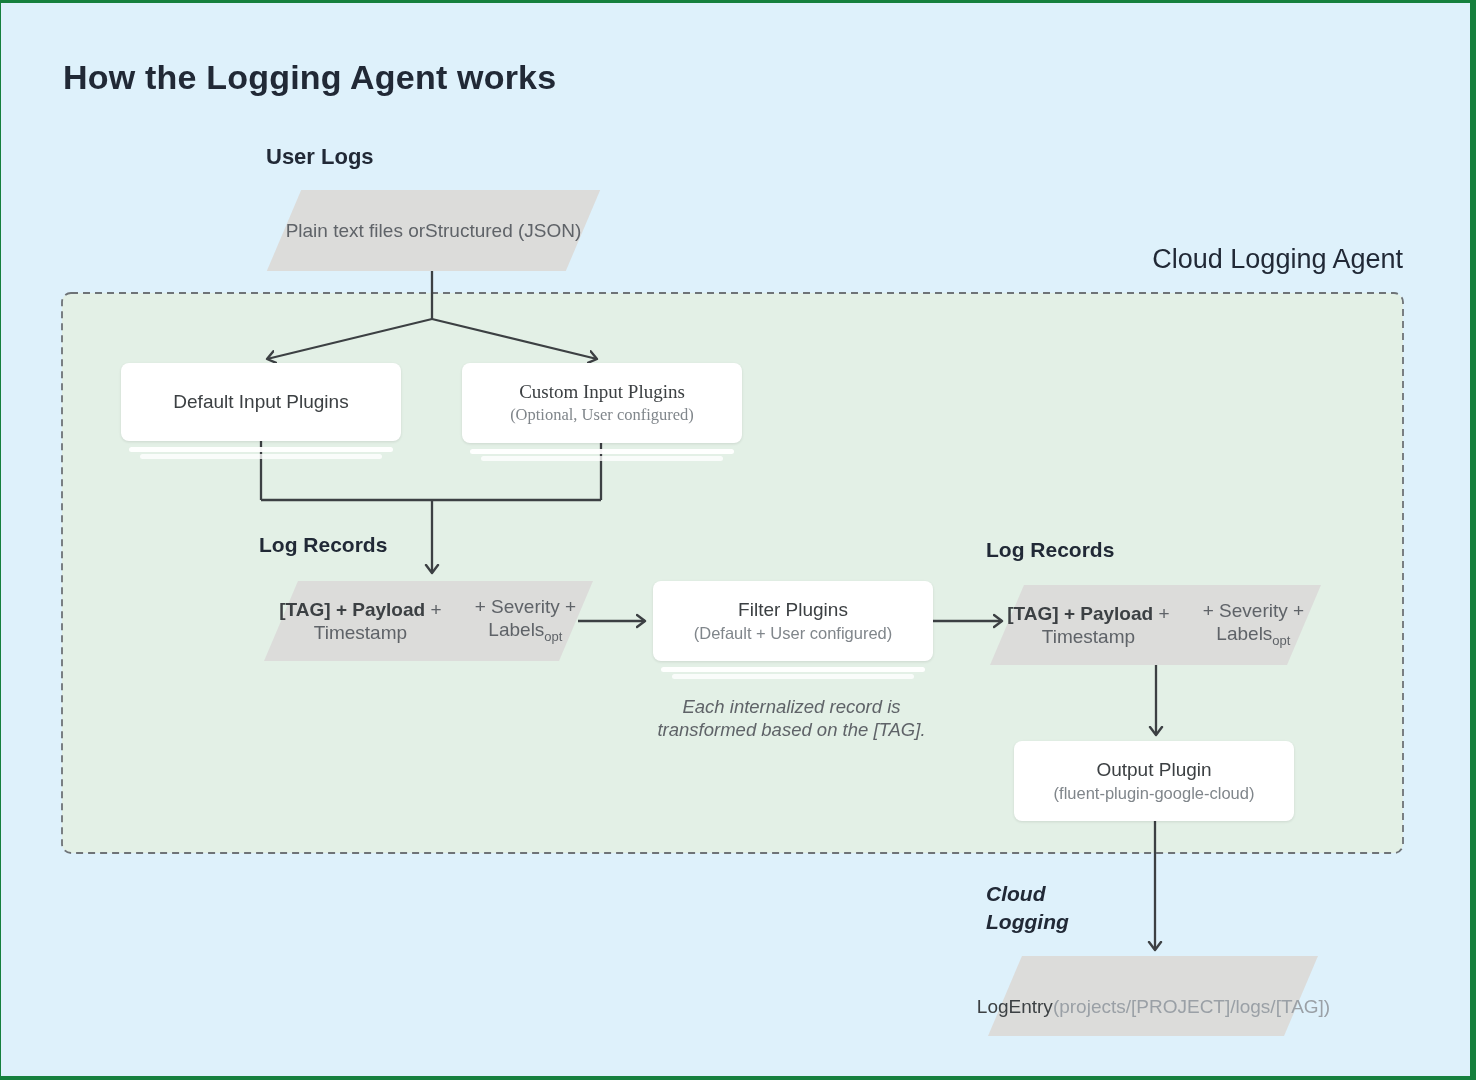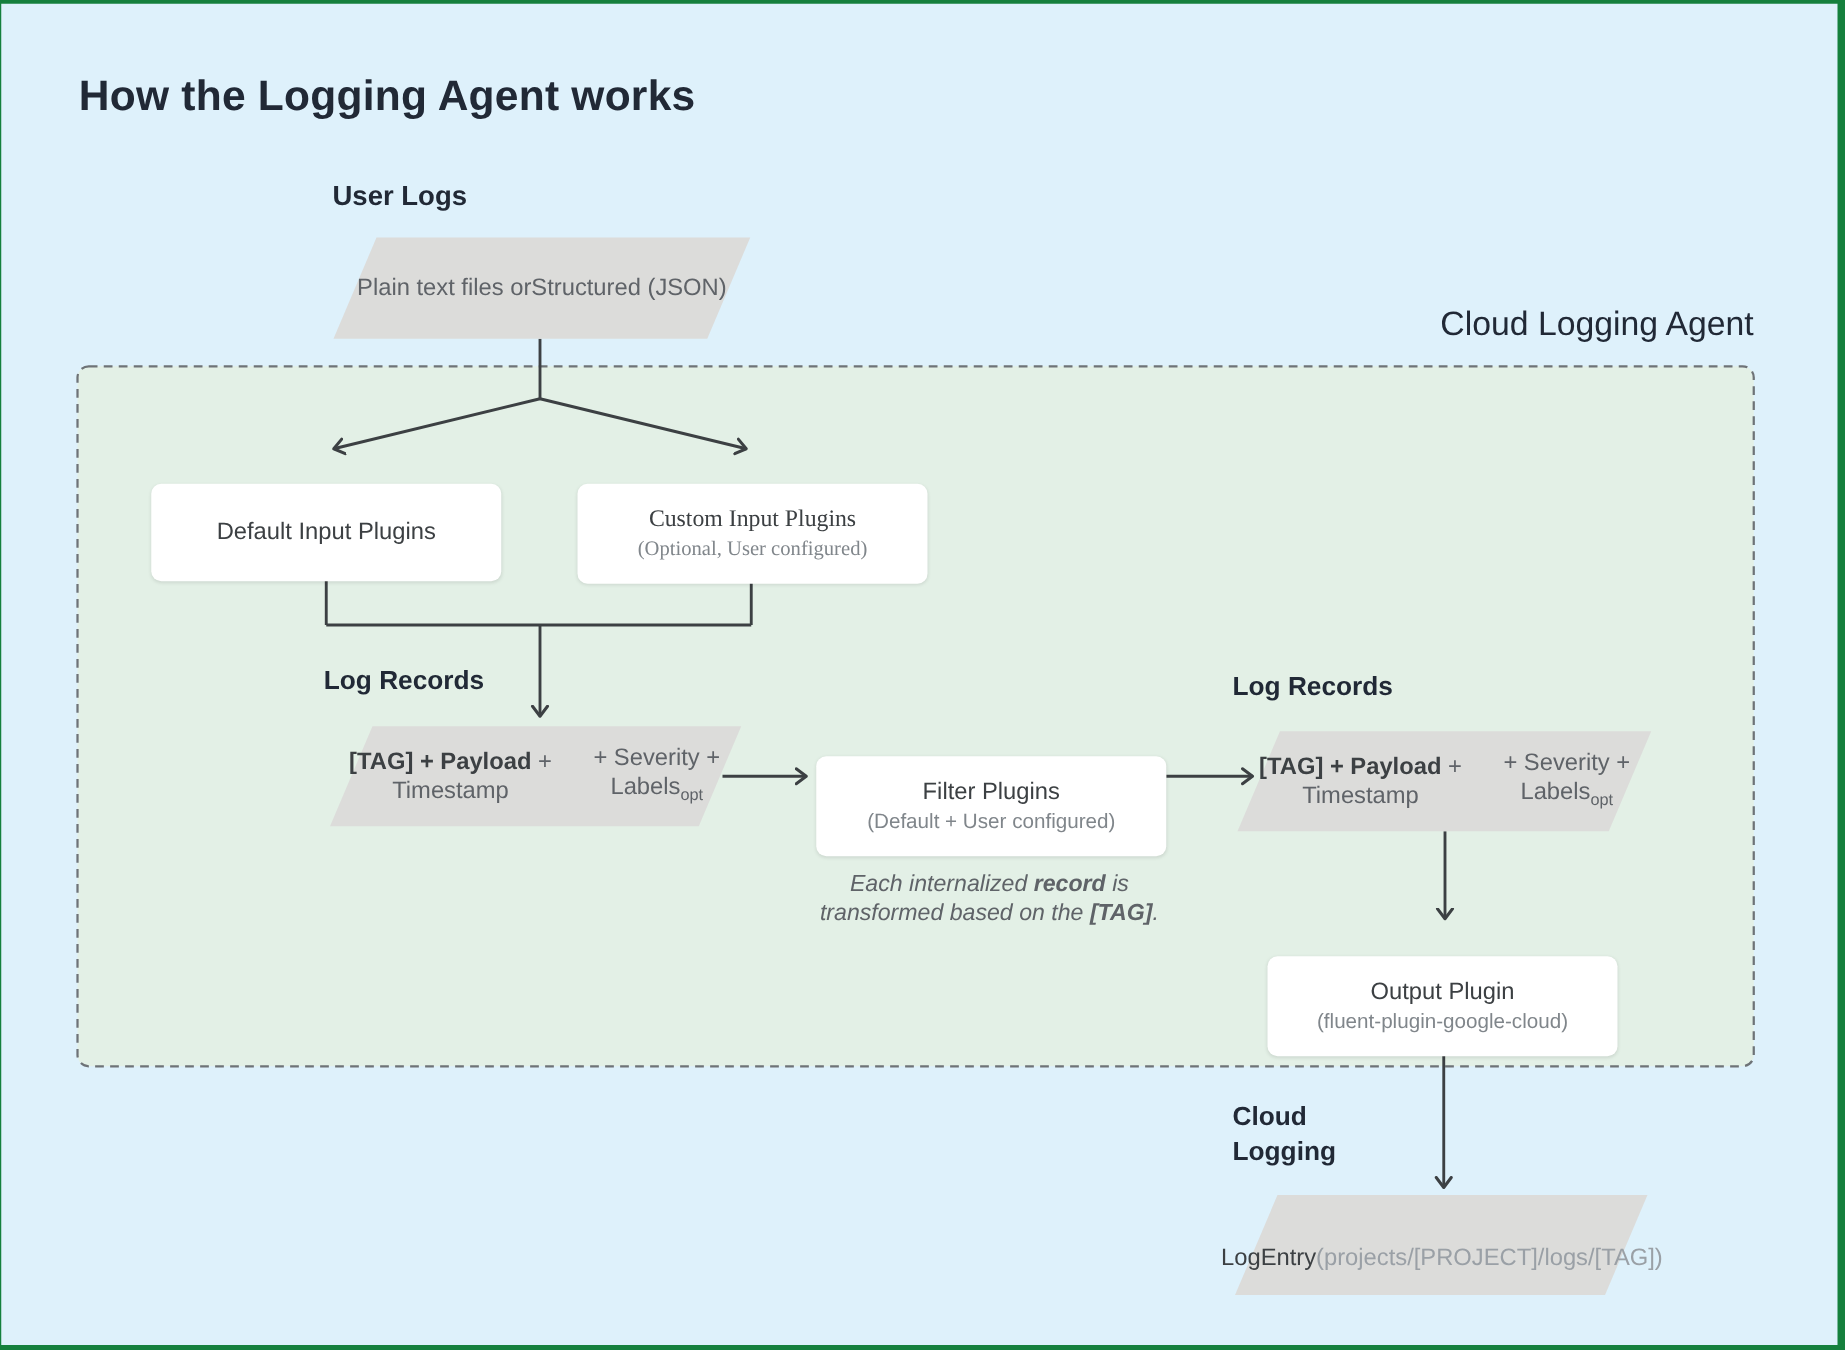--- a/index.html
+++ b/index.html
@@ -10,40 +10,40 @@
   .agent-fill{position:absolute;left:61px;top:290px;width:1341px;height:560px;
               background:var(--agent-bg);border-radius:9px;z-index:1;}
   svg.overlay{position:absolute;left:0;top:0;z-index:2;pointer-events:none;}
 
   .heading{position:absolute;color:var(--heading);z-index:4;}
   .h-title{left:62px;top:55px;font-size:34px;font-weight:600;letter-spacing:.2px;}
   .h-user{left:265px;top:141px;font-size:22px;font-weight:700;}
   .h-agent{left:1000px;top:241px;width:402px;text-align:right;font-size:27px;font-weight:500;}
   .h-lrl{left:258px;top:530px;font-size:21px;font-weight:700;}
   .h-lrr{left:985px;top:535px;font-size:21px;font-weight:700;}
-  .h-cl{left:985px;top:877px;font-size:21px;font-weight:700;line-height:28px;}
+  .h-cl{left:985px;top:877px;font-size:21px;font-weight:700;line-height:28px;font-style:italic;}
 
   .para{position:absolute;background:var(--shape-fill);transform:skewX(-23deg);z-index:3;}
   .ptext{position:absolute;display:flex;align-items:center;justify-content:center;
          text-align:center;z-index:4;font-size:19px;line-height:23px;color:var(--muted-text);}
   .ptext .b{font-weight:700;color:var(--title-text);}
   .ptext sub{font-size:13px;}
 
   .card{position:absolute;background:var(--card-bg);border-radius:8px;z-index:3;
         box-shadow:0 1px 3px rgba(0,0,0,.10);display:flex;flex-direction:column;
-        align-items:center;justify-content:center;text-align:center;margin-top:24px;}
+        align-items:center;justify-content:center;text-align:center;}
   .card .t{font-size:19px;color:var(--title-text);line-height:24px;}
   .card .s{font-size:16.5px;color:var(--subtitle-text);line-height:22px;}
   .bar{position:absolute;height:5px;border-radius:3px;z-index:3;}
   .bar1{background:rgba(255,255,255,.95);}
   .bar2{background:rgba(255,255,255,.78);}
 
   .note{position:absolute;left:628px;top:692px;width:325px;text-align:center;z-index:4;
         font-style:italic;font-size:18.5px;line-height:23px;color:var(--muted-text);}
-  .note .b{font-weight:700;}
+  .note .b{font-weight:400;}
 
   .faint{color:var(--faint-text) !important;}
 </style>
 </head>
 <body>
 
 <div class="frame">
   <div class="page">
 
     <div class="agent-fill"></div>

